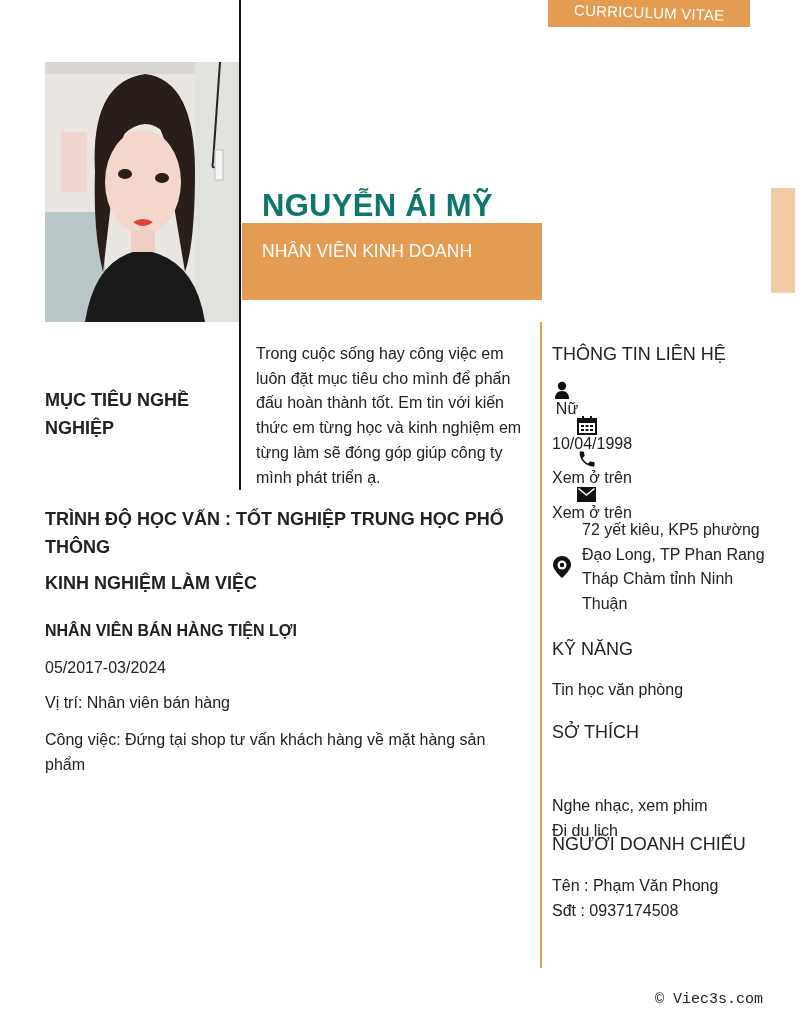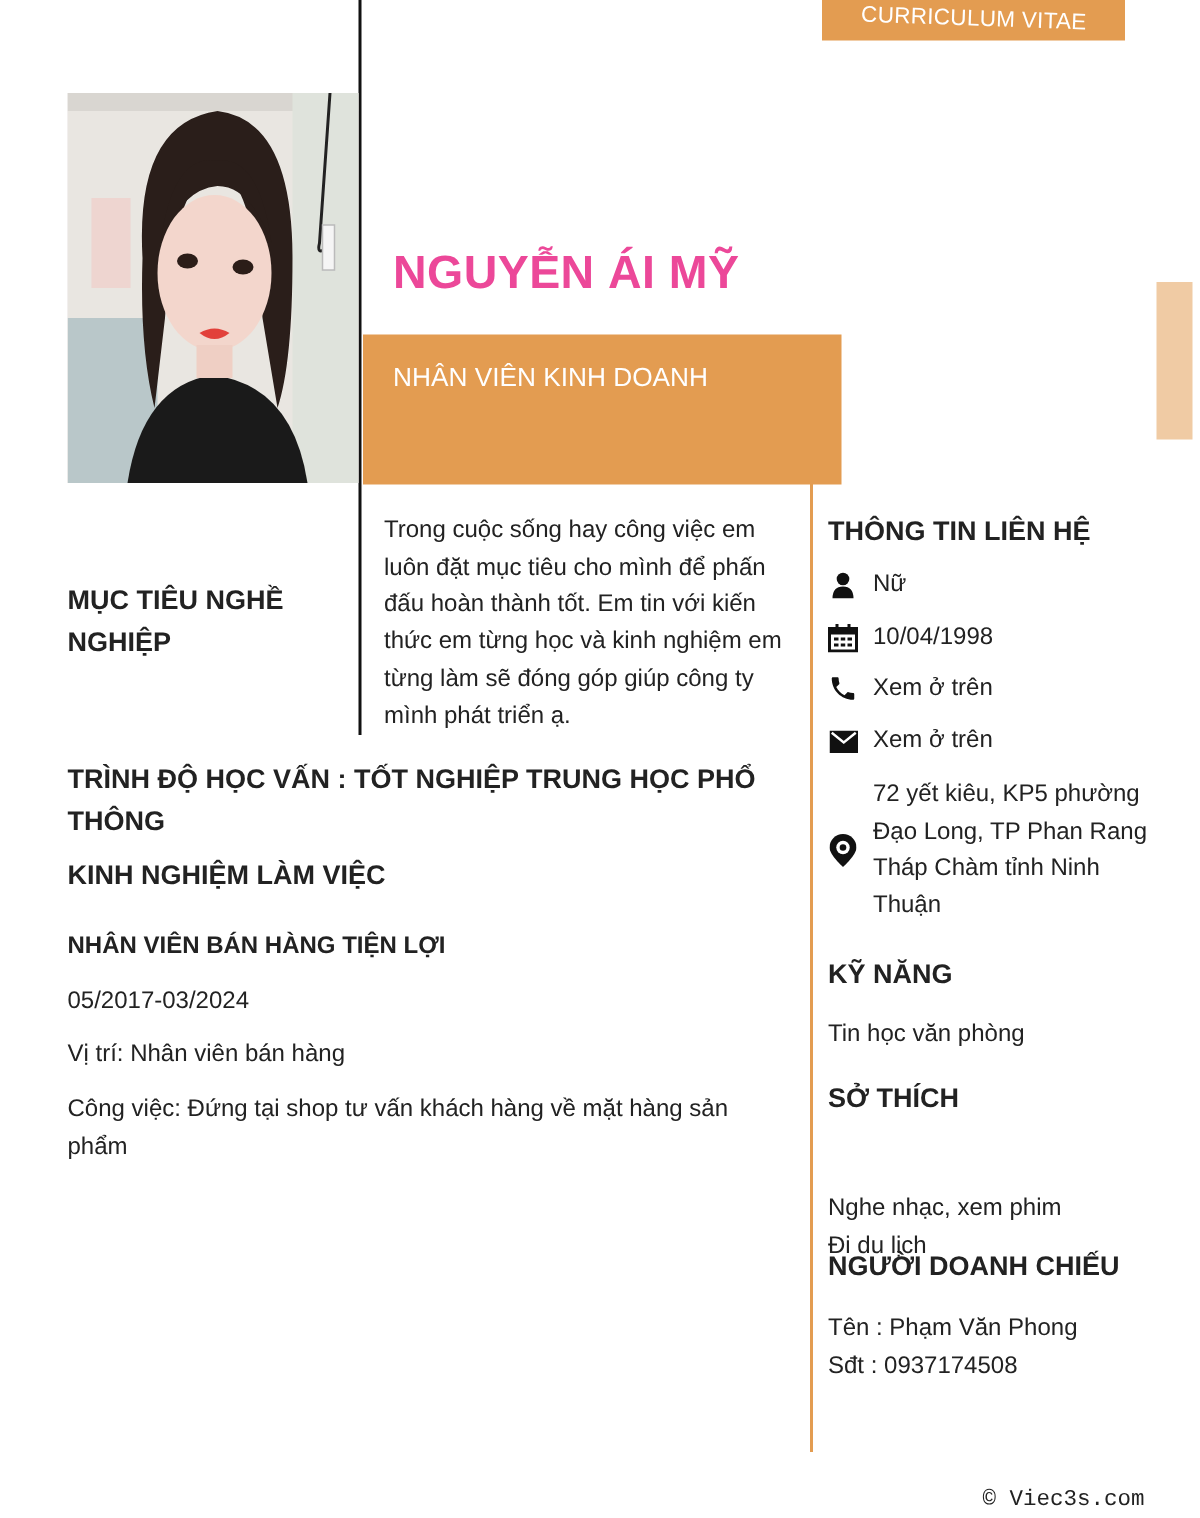--- a/index.html
+++ b/index.html
@@ -10,37 +10,37 @@
     .cv-banner { left: 548px; top: 0; width: 202px; height: 27px; background: #e39c51;
       color: #ffffff; font-size: 15px; text-align: center; line-height: 26px; letter-spacing: 0.2px; }
     .cv-banner span { display: inline-block; transform: rotate(2deg); }
 
     .vline-black { left: 239px; top: 0; width: 2px; height: 490px; background: #111111; }
     .vline-orange { left: 540px; top: 322px; width: 2px; height: 646px; background: #e39c51; }
     .side-tab { left: 771px; top: 188px; width: 24px; height: 105px; background: #f0cba4; }
 
     .photo { left: 45px; top: 62px; width: 194px; height: 260px; overflow: hidden; background: #e8e4df; }
 
-    .name { left: 262px; top: 164px; font-size: 31px; font-weight: bold; color: #ec4899; letter-spacing: 0.3px; }
-    .title-box { left: 242px; top: 223px; width: 300px; height: 100px; background: #e39c51; padding-left: 19px; }
+    .name { left: 262px; top: 188px; font-size: 31px; font-weight: bold; color: #0f766e; letter-spacing: 0.3px; }
+    .title-box { left: 242px; top: 223px; width: 300px; height: 77px; background: #e39c51; }
     .title-text { position: absolute; left: 20px; top: 18px; color: #ffffff; font-size: 17.5px; }
 
     .objective-heading { left: 45px; top: 386px; width: 180px; font-size: 18px; font-weight: bold; line-height: 28px; color: #222; }
     .objective-text { left: 256px; top: 342px; width: 276px; font-size: 16px; line-height: 24.7px; color: #222; }
 
     .edu { left: 45px; top: 505px; width: 480px; font-size: 18px; font-weight: bold; line-height: 28px; color: #222; }
     .exp-heading { left: 45px; top: 570px; font-size: 18px; font-weight: bold; line-height: 26px; color: #222; }
     .job-title { left: 45px; top: 622px; font-size: 16px; font-weight: bold; color: #222; }
     .job-date { left: 45px; top: 659px; font-size: 16px; color: #222; text-align: right; }
     .job-pos { left: 45px; top: 694px; font-size: 16px; color: #222; }
     .job-desc { left: 45px; top: 728px; width: 460px; font-size: 16px; line-height: 24.5px; color: #222; }
 
-    .r-heading { font-size: 18px; font-weight: bold; color: #222; }
+    .r-heading { font-size: 18px; font-weight: normal; color: #222; }
     .contact-heading { left: 552px; top: 344px; }
-    .contact-row { left: 552px; display: flex; align-items: center; font-size: 16px; color: #222; }
+    .contact-row { left: 552px; display: flex; align-items: center; font-size: 16px; color: #222; flex-direction: column; }
     .contact-row .ic { width: 20px; height: 20px; margin-right: 10px; display: flex; align-items: center; justify-content: center; }
     .addr-row { left: 552px; top: 518px; display: flex; align-items: center; font-size: 16px; color: #222; }
     .addr-row .ic { width: 20px; height: 20px; margin-right: 10px; display: flex; align-items: center; justify-content: center; }
     .addr-text { width: 190px; line-height: 24.5px; }
 
     .skills-heading { left: 552px; top: 639px; }
     .skills-text { left: 552px; top: 681px; font-size: 16px; color: #222; }
     .hobby-heading { left: 552px; top: 722px; }
     .hobby-text { left: 552px; top: 762px; font-size: 16px; line-height: 24.5px; color: #222; margin-top: 32px; }
     .ref-heading { left: 552px; top: 834px; }

